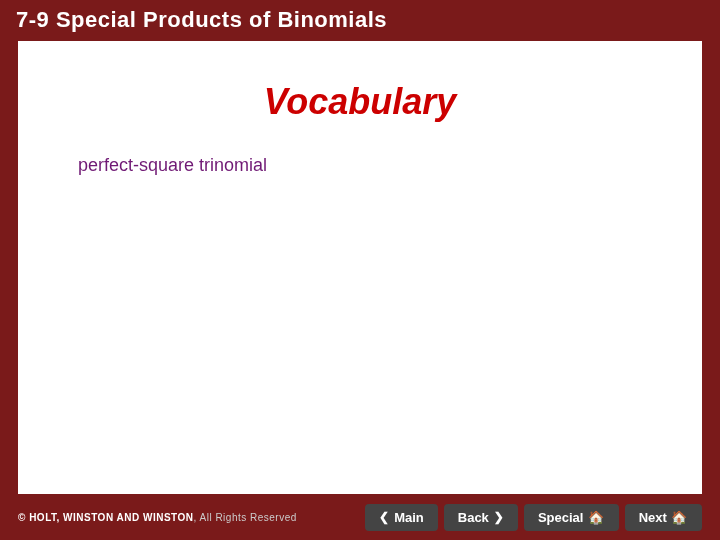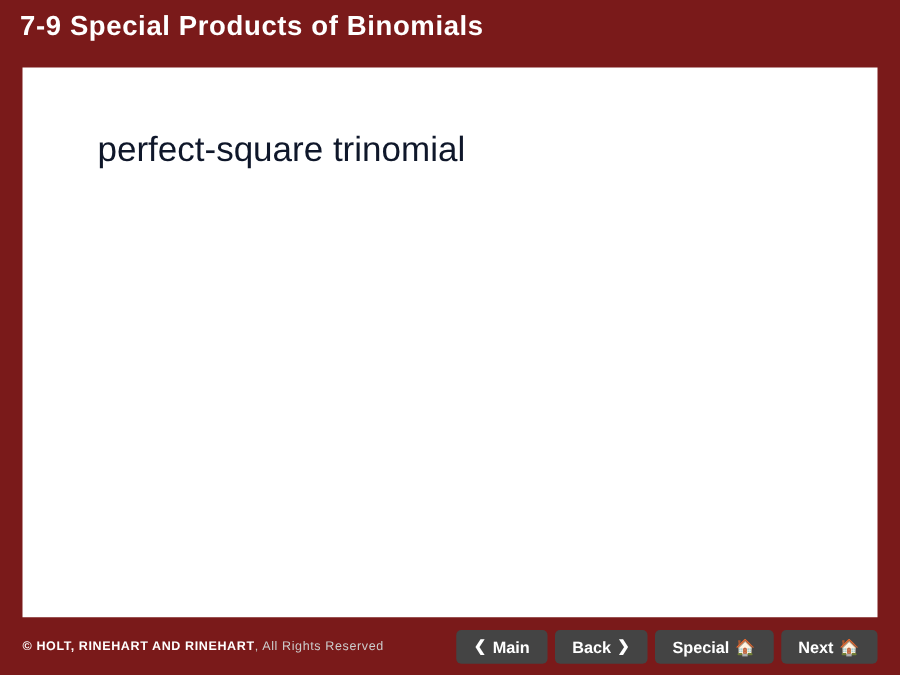--- a/index.html
+++ b/index.html
@@ -9,44 +9,44 @@
       height: 540px;
       overflow: hidden;
       font-family: Arial, sans-serif;
       background: #7a1a1a;
     }
 
     .header {
       background: #7a1a1a;
       padding: 8px 16px;
       display: flex;
-      align-items: flex-start;
-      height: 54px;
+      align-items: flex-end;
+      height: 41px;
     }
 
     .header-title {
       color: white;
       font-size: 22px;
       font-weight: bold;
       letter-spacing: 0.5px;
     }
 
     .vocabulary-title {
       color: #cc0000;
       font-size: 36px;
       font-style: italic;
       font-weight: bold;
       width: 100%;
       text-align: center;
       margin-bottom: 24px;
     }
 
     .vocab-item {
-      color: #0f172a;
-      font-size: 28px;
+      color: #701a75;
+      font-size: 18px;
       line-height: 1.6;
     }
 
     .footer {
       background: #7a1a1a;
       display: flex;
       justify-content: space-between;
       align-items: center;
       padding: 6px 18px;
       height: 46px;
@@ -108,29 +108,30 @@
 </head>
 <body>
 
 <div class="page-wrapper">
 
   <div class="header">
     <span class="header-title">7-9  Special Products of Binomials</span>
   </div>
 
   <div class="content-area">
+    <div class="vocabulary-title">Vocabulary</div>
 
     <div style="align-self: flex-start; margin-top: 4px;">
       <div class="vocab-item">perfect-square trinomial</div>
     </div>
   </div>
 
   <div class="footer">
     <div class="footer-copyright">
-      <strong>© HOLT, RINEHART AND RINEHART</strong>, All Rights Reserved
+      <strong>© HOLT, WINSTON AND WINSTON</strong>, All Rights Reserved
     </div>
 
     <div class="nav-buttons">
       <button class="nav-btn">
         <span class="arrow">❮</span>
         <span>Main</span>
       </button>
       <button class="nav-btn">
         <span>Back</span>
         <span class="arrow">❯</span>

